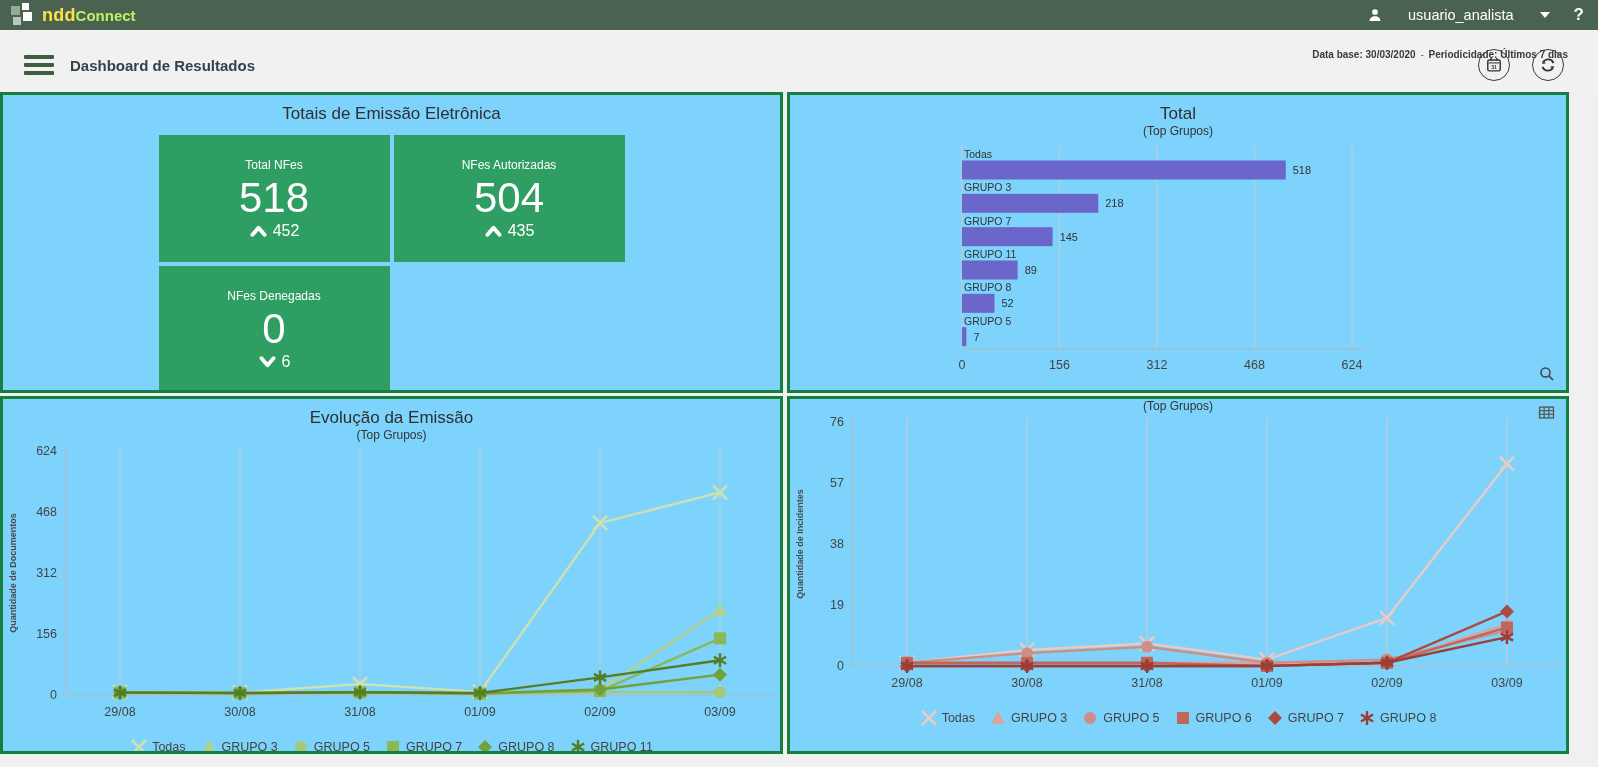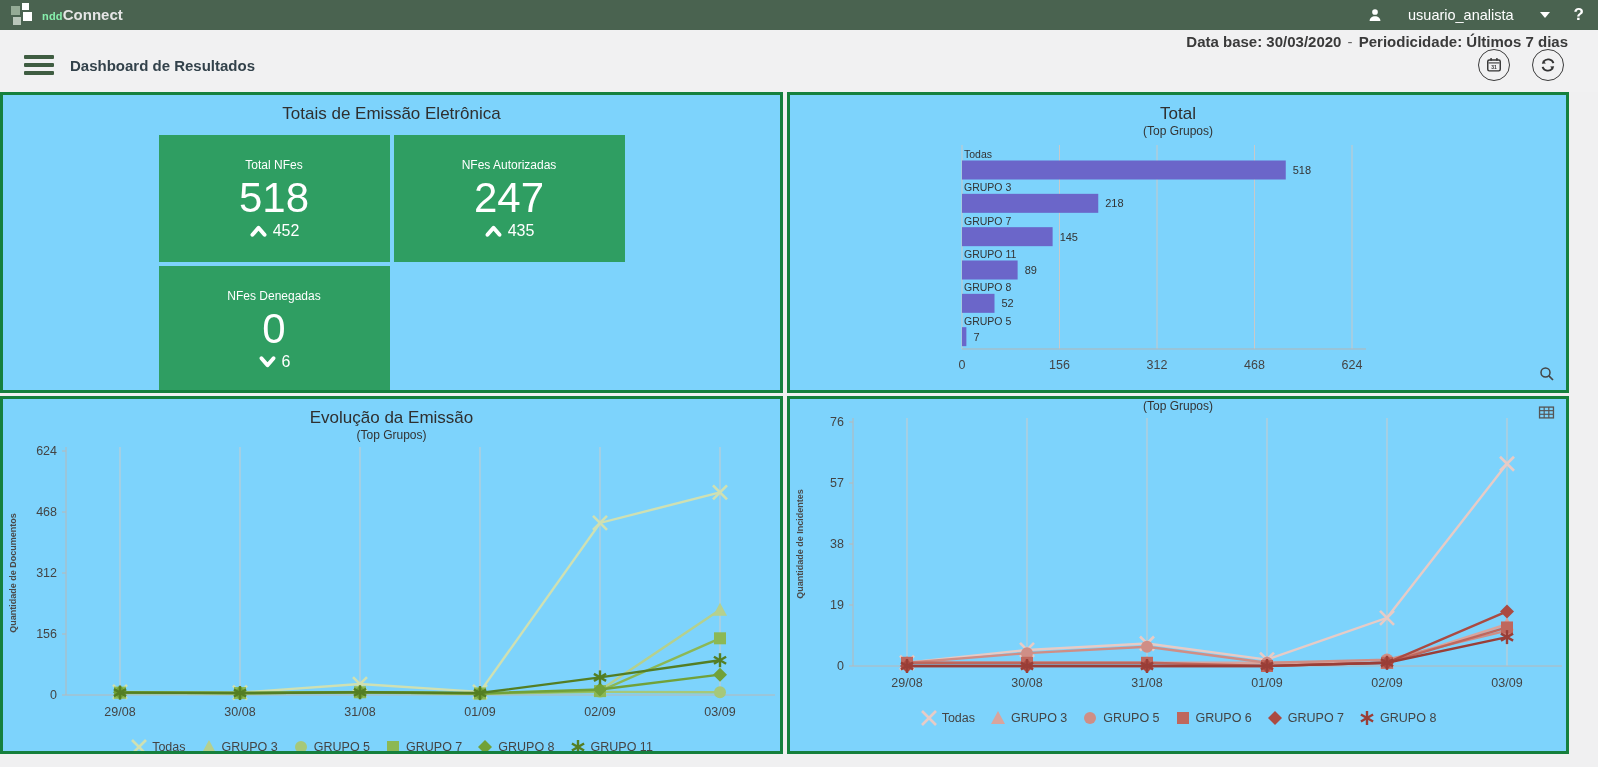--- a/index.html
+++ b/index.html
@@ -7,31 +7,31 @@
 
   
   .topbar { height:30px; background:#4a6350; display:flex; align-items:center; padding:0 14px 0 10px; }
   .brand { display:flex; align-items:center; gap:8px; }
   .brand-squares { position:relative; width:24px; height:24px; }
   .brand-squares i { position:absolute; display:block; }
   .sq1 { left:1px; top:3px;  width:9px; height:9px; background:#94ab95; }
   .sq2 { left:12px; top:0;   width:7px; height:7px; background:#ffffff; }
   .sq3 { left:3px; top:14px; width:8px; height:8px; background:#b9c7ba; }
   .sq4 { left:13px; top:9px; width:9px; height:9px; background:#ffffff; }
-  .brand-bold  { color:#86efac; font-weight:bold; font-size:11px; letter-spacing:.2px; }
-  .brand-light { color:#e5e5e5; font-weight:bold; font-size:15px; }
+  .brand-bold  { color:#fde047; font-weight:bold; font-size:18px; letter-spacing:.2px; }
+  .brand-light { color:#bef264; font-weight:bold; font-size:15px; }
   .topbar-right { margin-left:auto; display:flex; align-items:center; gap:10px; color:#fff; }
   .user-menu { display:flex; align-items:center; gap:24px; cursor:pointer; }
   .user-name { font-size:14.5px; color:#fff; }
   .caret { width:0; height:0; border-left:5px solid transparent; border-right:5px solid transparent; border-top:6px solid #fff; margin-left:2px; }
   .help-btn { font-size:17px; font-weight:bold; color:#fff; margin-left:14px; cursor:pointer; }
 
   
   .subheader { height:62px; background:#f1f1f2; position:relative; }
-  .db-line { position:absolute; top:3px; right:30px; font-size:15px; color:#3a3a3a;text-align:center; }
+  .db-line { position:absolute; top:19px; right:30px; font-size:10px; color:#3a3a3a;text-align:center; }
   .db-line b { font-weight:bold; }
   .db-sep { color:#666; font-weight:normal; padding:0 2px; }
   .title-row { position:absolute; left:0; right:0; top:16px; height:38px; display:flex; align-items:center; padding:0 34px 0 24px; }
   .menu-btn { width:30px; cursor:pointer; margin-right:16px; }
   .menu-btn span { display:block; height:4px; background:#3f5d42; border-radius:1px; margin:4px 0; }
   .page-title { font-size:15px; font-weight:bold; color:#33424b; }
   .round-btns { margin-left:auto; display:flex; gap:22px; }
   .round-btn { width:32px; height:32px; border-radius:50%; border:1.6px solid #3c3c3c; background:transparent; display:flex; align-items:center; justify-content:center; cursor:pointer; }
 
   
@@ -129,21 +129,21 @@
         <div class="kpi-value">518</div>
         <div class="kpi-delta">
             <svg class="trend" width="19" height="14" viewBox="0 0 19 15">
               <path fill="none" stroke="#fff" stroke-width="4.2" stroke-linecap="round" stroke-linejoin="round" d="M3 11.5 L9.5 4 L16 11.5"></path>
             </svg>
             <span>452</span>
           </div>
       </div>
       <div class="kpi-card">
         <div class="kpi-label">NFes Autorizadas</div>
-        <div class="kpi-value">247</div>
+        <div class="kpi-value">504</div>
         <div class="kpi-delta">
             <svg class="trend" width="19" height="14" viewBox="0 0 19 15">
               <path fill="none" stroke="#fff" stroke-width="4.2" stroke-linecap="round" stroke-linejoin="round" d="M3 11.5 L9.5 4 L16 11.5"></path>
             </svg>
             <span>435</span>
           </div>
       </div>
       <div class="kpi-card">
         <div class="kpi-label">NFes Denegadas</div>
         <div class="kpi-value">0</div>

